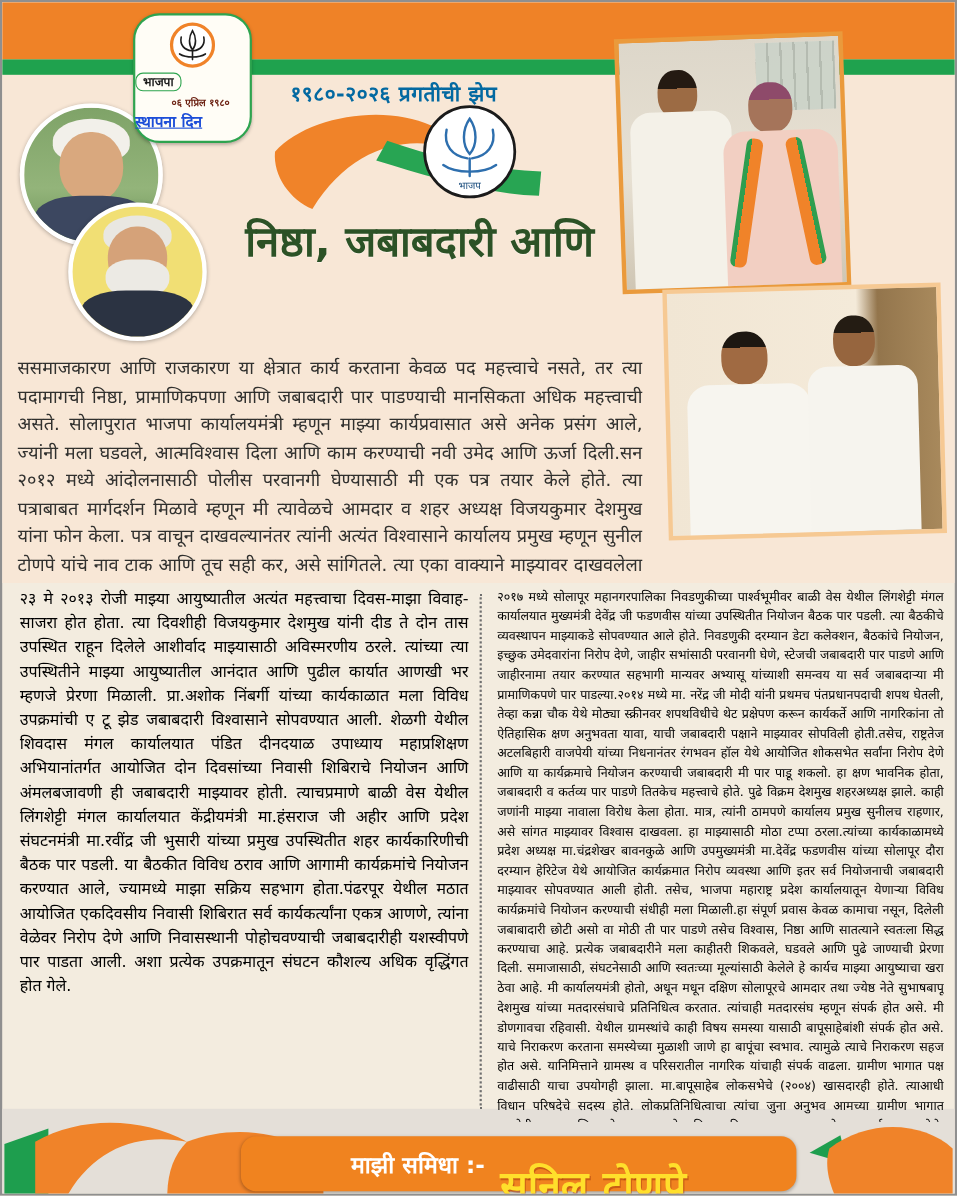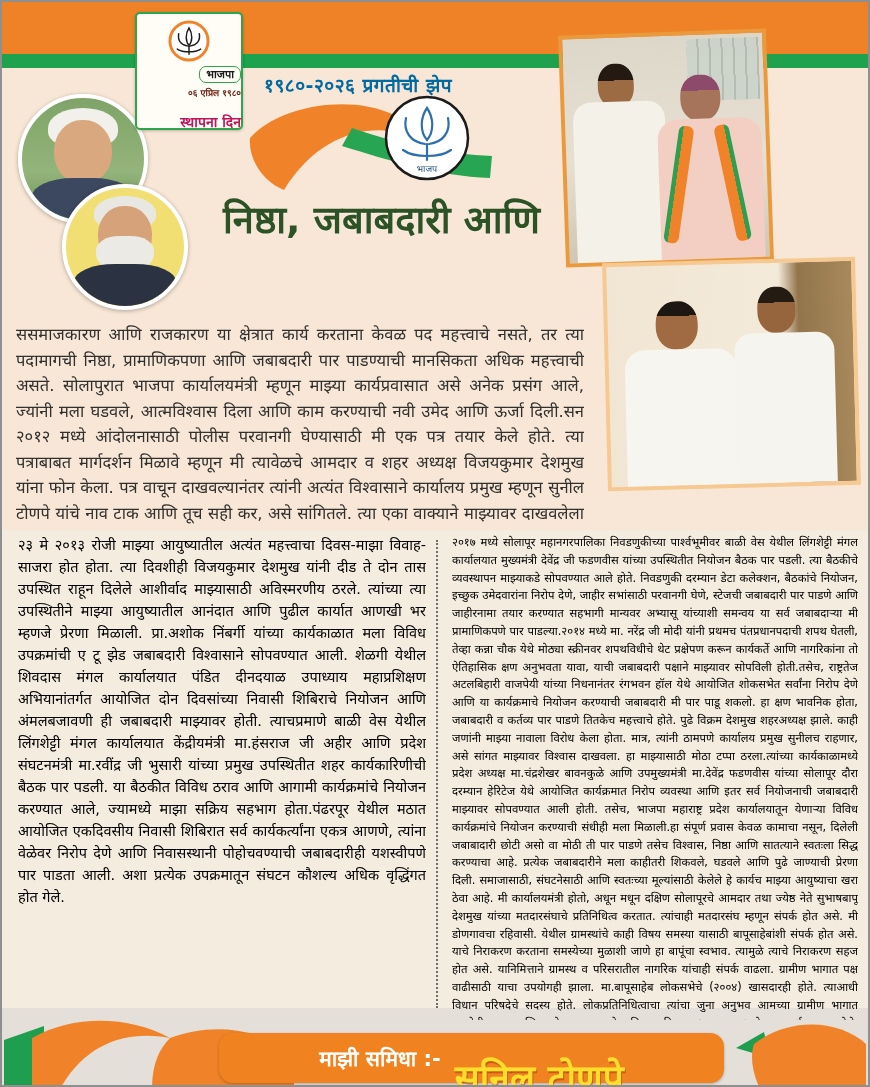--- a/index.html
+++ b/index.html
@@ -3,27 +3,27 @@
 <meta charset="utf-8">
 <style>
   html,body{margin:0;padding:0;background:#cfcac4;font-family:"DejaVu Sans","Liberation Sans",sans-serif;}
   .page{position:relative;width:870px;height:1087px;margin:0 auto;background:#f3ecdf;
         border:2px solid #8f8f8f;box-sizing:border-box;overflow:hidden;}
   .zone-top{position:absolute;left:0;top:0;width:100%;height:528px;background:#f8e7d6;}
   .zone-bottom{position:absolute;left:0;top:1006px;width:100%;height:81px;background:#e4dfd8;}
   .band-saffron{position:absolute;left:0;top:0;width:100%;height:52px;background:#ef8227;}
   .band-green{position:absolute;left:0;top:52px;width:100%;height:14px;background:#1fa24e;}
 
-  .foundation-card{position:absolute;left:133px;top:10px;width:104px;height:114px;background:#fffdf6;
-        border:2px solid #2ea44f;border-radius:5px;z-index:6;text-align:right;box-shadow:0 1px 3px rgba(0,0,0,.25);}
+  .foundation-card{position:absolute;left:119px;top:10px;width:104px;height:114px;background:#fffdf6;
+        border:2px solid #2ea44f;border-radius:24px;z-index:6;text-align:left;box-shadow:0 1px 3px rgba(0,0,0,.25);}
   .card-lotus{display:block;margin:5px auto 0;}
   .party-pill{display:inline-block;border:1.5px solid #2ea44f;border-radius:7px;padding:0 6px;
         font-size:11px;font-weight:bold;color:#1c1c1c;line-height:15px;margin-top:1px;}
-  .card-date{font-size:9px;font-weight:bold;color:#6d2314;margin-top:3px;}
-  .card-label{font-size:14px;font-weight:bold;color:#be185d;margin-top:13px;}
+  .card-date{font-size:9px;font-weight:bold;color:#6d2314;margin-top:3px;padding-left:33px;}
+  .card-label{font-size:14px;font-weight:bold;color:#1d4ed8;margin-top:1px;text-decoration:underline;}
 
   .tagline{position:absolute;left:262px;top:70px;width:290px;font-size:19px;font-weight:bold;
         color:#0369a1;z-index:5;letter-spacing:.5px;}
 
   .flag{position:absolute;left:238px;top:92px;z-index:4;}
 
   .portrait{position:absolute;border-radius:50%;border:4px solid #ffffff;overflow:hidden;z-index:5;
         box-shadow:0 1px 4px rgba(0,0,0,.3);}
   .portrait.advani{left:16px;top:92px;width:122px;height:122px;background:linear-gradient(180deg,#7fa368 0%,#93b47a 60%,#6d9358 100%);}
   .portrait.modi{left:60px;top:182px;width:118px;height:118px;background:#f1df74;}

